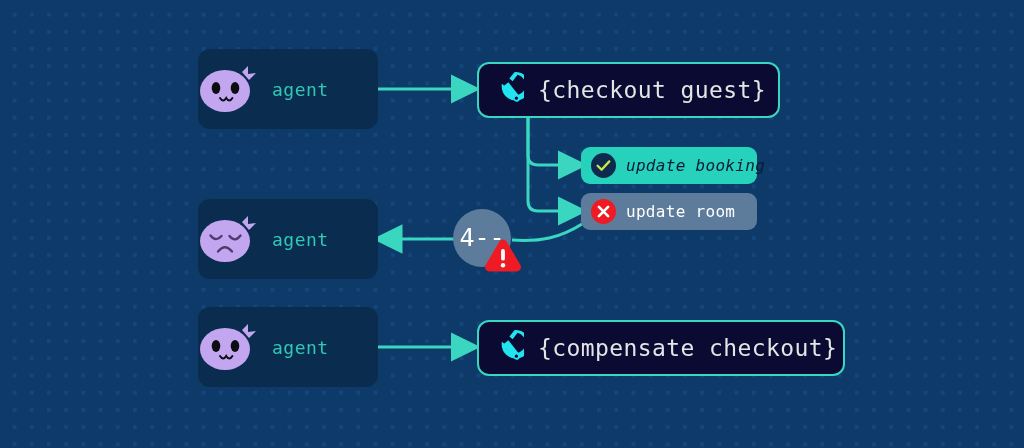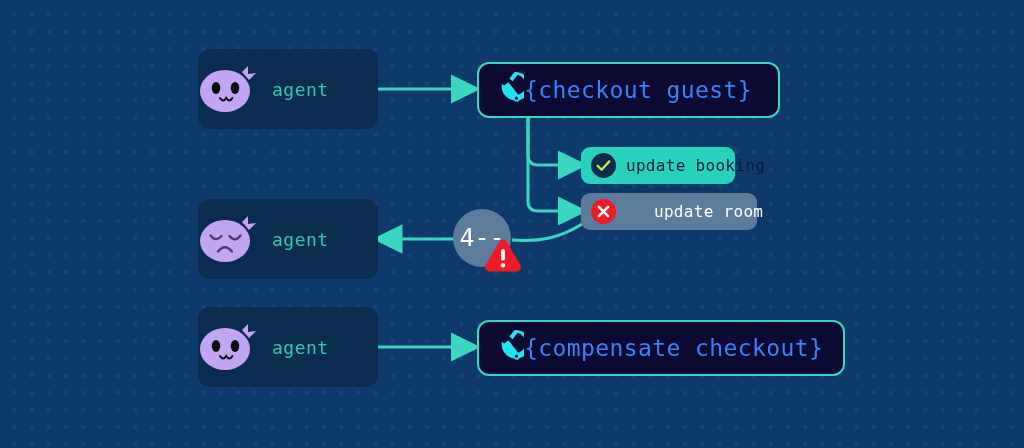--- a/index.html
+++ b/index.html
@@ -40,38 +40,39 @@
   .tool-node{
     position:absolute;
     background:#0a0a32;
     border:2px solid #3ad6c0;
     border-radius:12px;
     display:flex;align-items:center;
     box-sizing:border-box;
     padding:0 18px;
   }
   .tool-label{
-    color:#3b82f6;
+    color:#e5e5e5;
     font-size:23px;
     letter-spacing:0.4px;
+    margin-left:14px;
     white-space:nowrap;
     font-family:"DejaVu Sans Mono", monospace;
   }
   .wrench{flex:0 0 auto;}
 
   
   .pill{
     position:absolute;
     border-radius:9px;
     display:flex;align-items:center;
     box-sizing:border-box;
     padding-left:10px;
   }
   .pill-ok{background:#27d2bd;}
-  .pill-err{background:#5d7c9b;gap:28px;}
+  .pill-err{background:#5d7c9b;}
   .pill-label{
     font-size:16px;
     margin-left:10px;
     letter-spacing:0.3px;
     white-space:nowrap;
     font-family:"DejaVu Sans Mono", monospace;
   }
   .pill-ok .pill-label{color:#0b1b36;}
   .pill-err .pill-label{color:#ffffff;}
 
@@ -151,21 +152,21 @@
     <span class="wrench">
       <svg width="27" height="36" viewBox="0 0 27 36">
         <path d="M17.4,2.2 L12.4,8.6 L15.6,11.2 L20.6,4.8 A10.3,10.3 0 1 1 8.0,16.3 L4.9,13.8 A14.2,14.2 0 1 0 17.4,2.2 Z" fill="#22e3f0"></path>
         <path d="M11.4,12.2 L22.6,26.4 a3.4,3.4 0 0 1 -5.3,4.2 L6.1,16.4 Z" fill="#22e3f0"></path>
         <circle cx="19.4" cy="28.2" r="1.6" fill="#0a0a32"></circle>
       </svg>
     </span>
     <span class="tool-label">{checkout guest}</span>
   </div>
 
-  <div class="pill pill-ok" style="left:581px;top:147px;width:154px;height:37px;">
+  <div class="pill pill-ok" style="left:581px;top:147px;width:176px;height:37px;font-style:italic;">
     <span class="status-dot">
       <svg width="25" height="25" viewBox="0 0 25 25">
         <circle cx="12.5" cy="12.5" r="12.5" fill="#0e2a4e"></circle>
         <path d="M6.6,12.8 L10.6,16.8 L18.3,8.4" stroke="#c9e84a" stroke-width="2.3" fill="none" stroke-linecap="round" stroke-linejoin="round"></path>
       </svg>
     </span>
     <span class="pill-label">update booking</span>
   </div>
 
   <div class="pill pill-err" style="left:581px;top:193px;width:176px;height:37px;">

